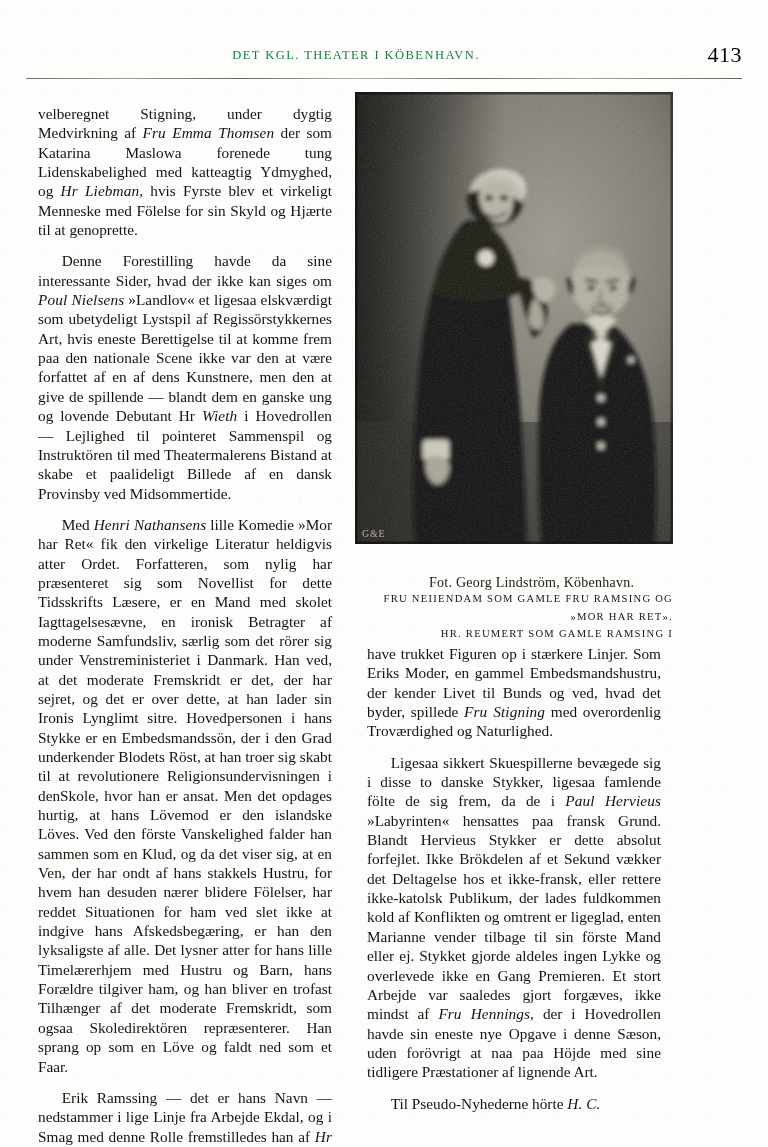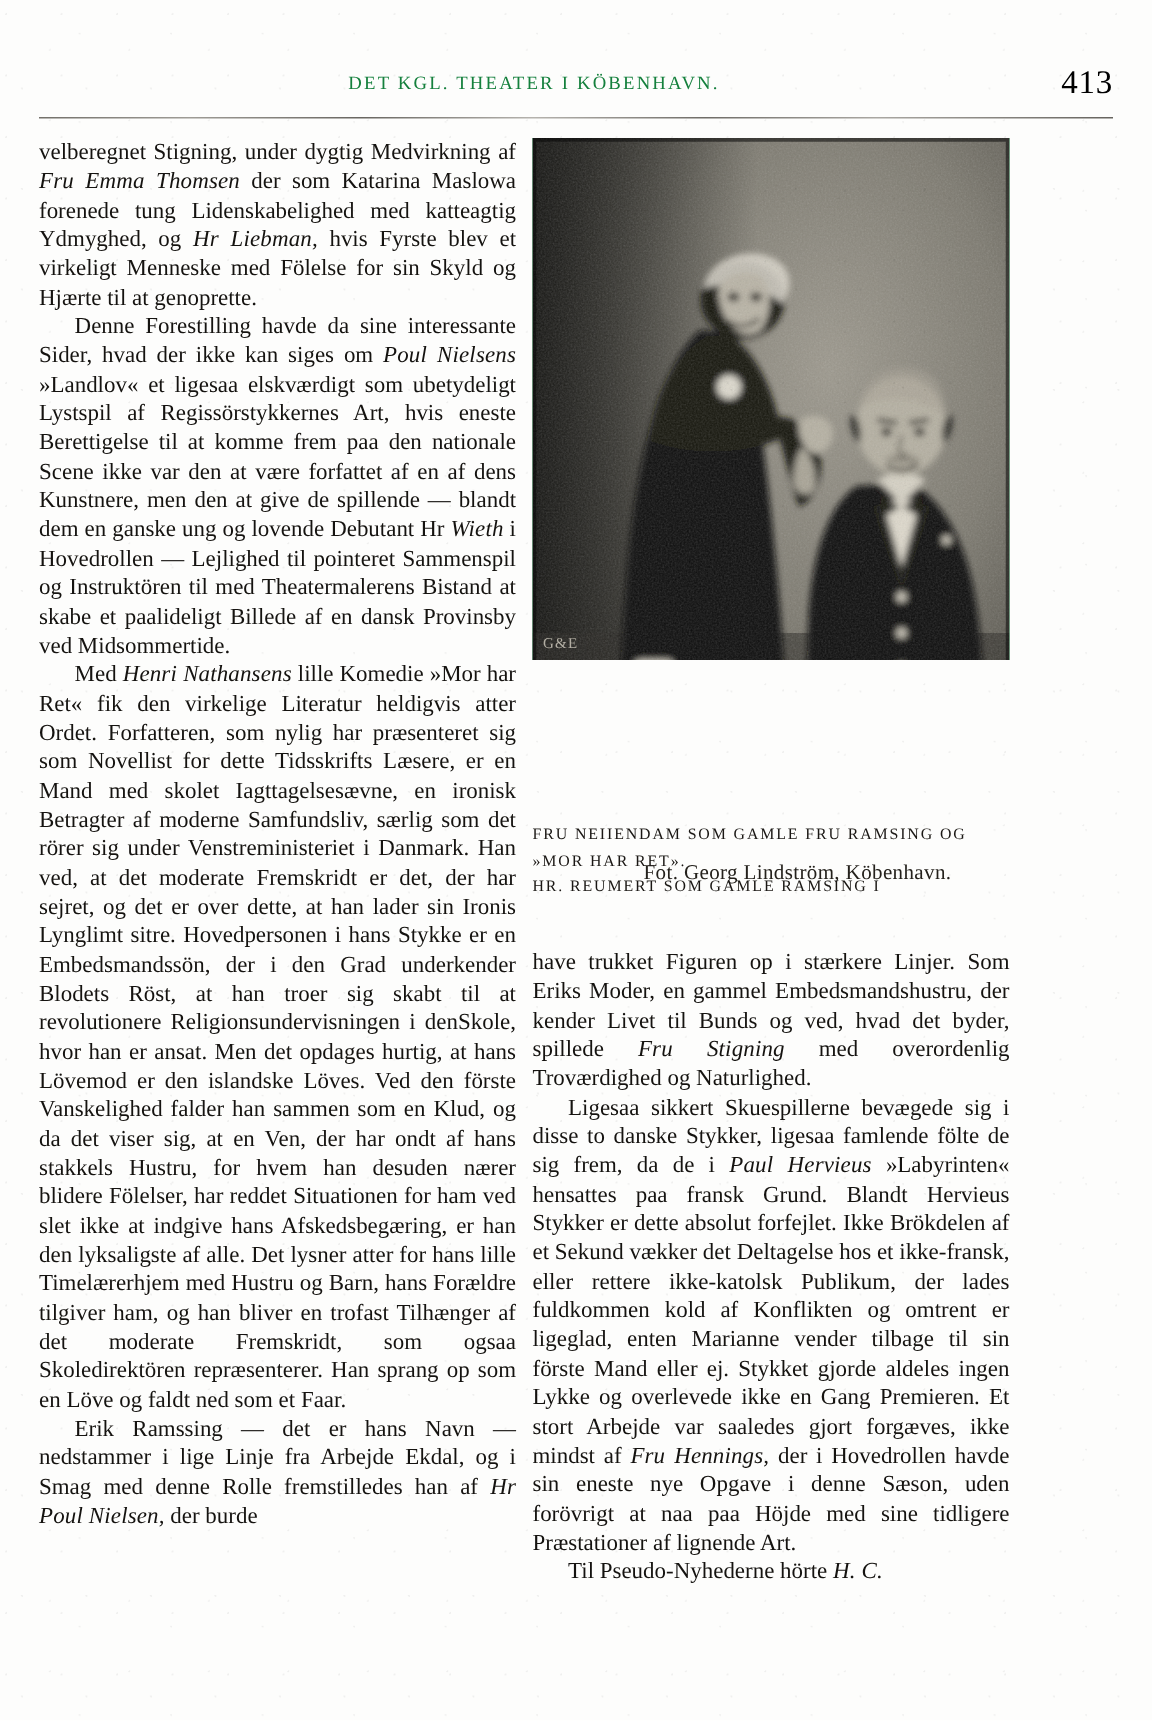--- a/index.html
+++ b/index.html
@@ -66,21 +66,21 @@
   .col {
     position: absolute;
     font-size: 15.3px;
     line-height: 19.35px;
     text-align: justify;
     text-justify: inter-word;
     hyphens: manual;
     color: #151310;
   }
   .col p {
-    margin: 0;
+    margin: 12px;
     text-indent: 1.55em;
   }
   .col p.noindent { text-indent: 0; }
   .col i, .col em {
     font-style: italic;
     letter-spacing: 0.1px;
   }
 
   #col-left {
     left: 26px;
@@ -92,23 +92,23 @@
     top: 632px;
     width: 318px;
   }
 
   
   .plate {
     position: absolute;
     left: 355px;
     top: 92px;
     width: 318px;
-    height: 348px;
+    height: 452px;
     overflow: hidden;
-    background: #15803d;
+    background: #000000;
   }
   .plate svg { display: block; }
   .plate-mark {
     position: absolute;
     left: 7px;
     bottom: 5px;
     font-size: 10px;
     letter-spacing: 0.8px;
     color: #cfcabd;
     opacity: 0.82;
@@ -124,23 +124,23 @@
     text-align: left;
     font-size: 14px;
     letter-spacing: 0.25px;
     color: #24211c;
     padding-left: 74px;
     box-sizing: border-box;
   }
   .caption {
     position: absolute;
     left: 355px;
-    top: 548px;
-    width: 318px;
-    text-align: left;
+    top: 590px;
+    width: 318px;
+    text-align: right;
     font-size: 10.6px;
     line-height: 17.6px;
     letter-spacing: 1.25px;
     color: #1a1714;
   }
   .caption div { white-space: nowrap; }
 
   
   .grain {
     position: absolute;

